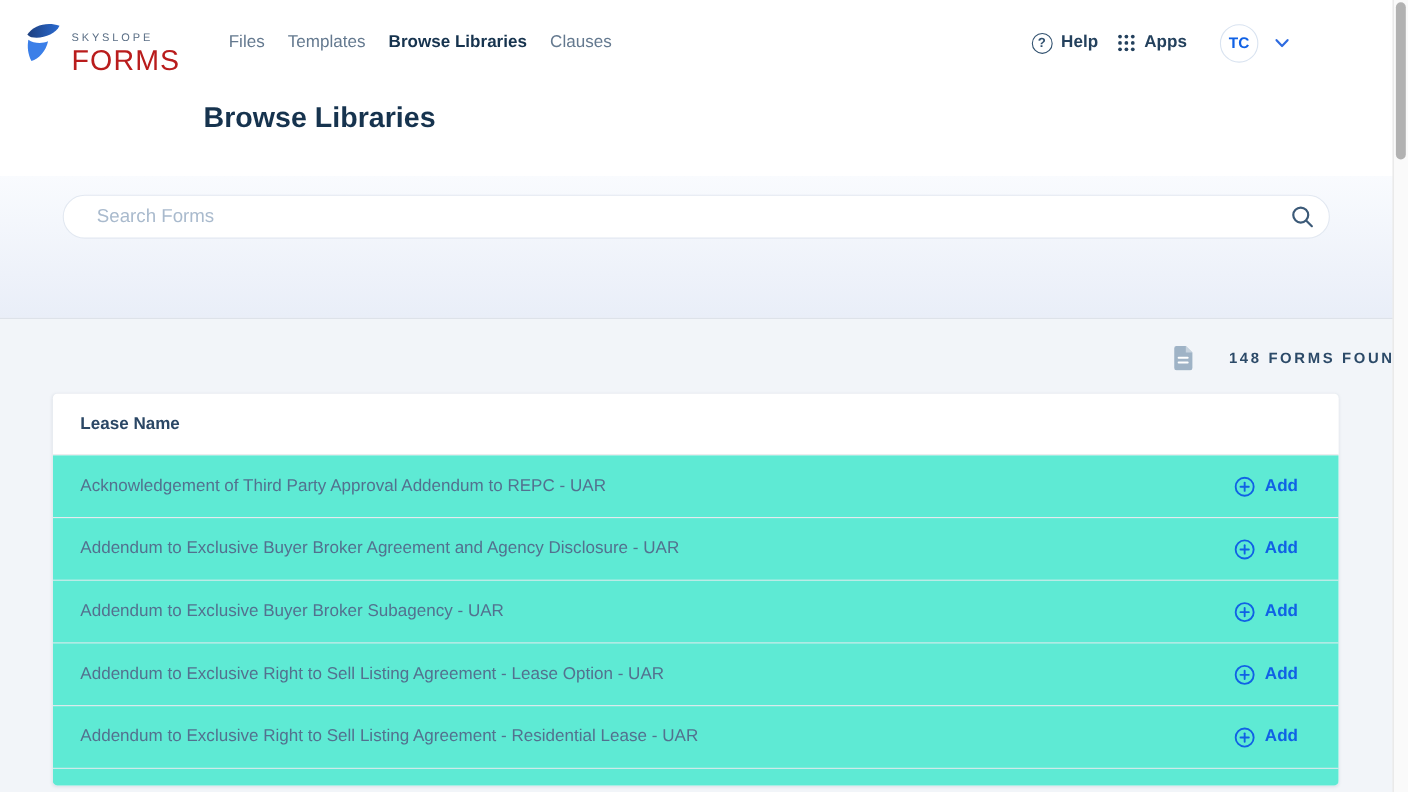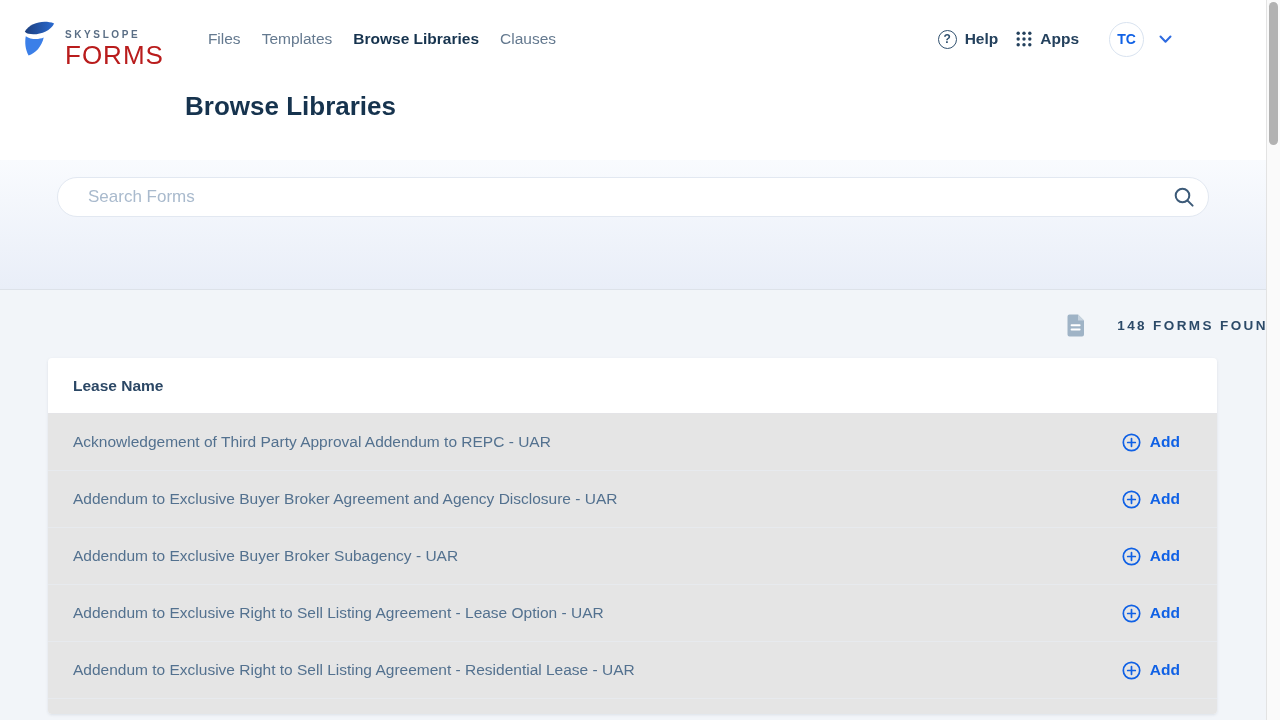--- a/index.html
+++ b/index.html
@@ -5,21 +5,21 @@
   * { margin:0; padding:0; box-sizing:border-box; }
   html,body { width:1280px; height:720px; overflow:hidden; }
   body { font-family:"Liberation Sans", sans-serif; background:#f2f5f9; }
   .app { position:relative; width:1280px; height:720px; }
 
   
   .header { height:160px; background:#ffffff; position:relative; }
   .topbar { height:78px; display:flex; align-items:center; padding-left:22px; }
   .logo { display:flex; align-items:center; gap:9px; cursor:pointer; }
   .logo-text { display:flex; flex-direction:column; line-height:1; }
-  .logo-top { font-size:10px; letter-spacing:2.6px; font-weight:bold; color:#5a6e85; margin-bottom:2px;margin-top:20px; }
+  .logo-top { font-size:10px; letter-spacing:2.6px; font-weight:normal; color:#5a6e85; margin-bottom:2px;margin-top:20px; }
   .logo-bottom { font-size:26px; letter-spacing:1px; font-weight:normal; color:#b91c1c; }
   .nav { margin-left:42px; display:flex; gap:17px; font-size:15.5px; color:#64798f; }
   .nav-item { cursor:pointer; padding:4px 2px; }
   .nav-item.active { color:#16334e; font-weight:bold; }
   .header-right { margin-left:auto; margin-right:108px; display:flex; align-items:center; }
   .hr-group { display:flex; align-items:center; gap:8px; cursor:pointer; color:#24415d; font-weight:bold; font-size:15.5px; }
   .help-circle { width:19px; height:19px; border:1.7px solid #31516f; border-radius:50%; display:flex; align-items:center; justify-content:center; font-size:12px; font-weight:bold; color:#31516f; }
   .apps-group { margin-left:18px; }
   .avatar { margin-left:30px; width:35px; height:35px; border:1px solid #d9e3f0; border-radius:50%; display:flex; align-items:center; justify-content:center; color:#1061e5; font-weight:bold; font-size:14px; background:#fff; cursor:pointer; }
   .avatar-chevron { margin-left:15px; cursor:pointer; display:flex; align-items:center; }
@@ -36,21 +36,21 @@
   .lib-select { margin-left:11px; display:flex; align-items:center; gap:9px; cursor:pointer; }
   .lib-label { font-weight:bold; color:#22405e; }
   .caret { font-size:13px; color:#8a9bb0; line-height:1; }
 
   
   .results { padding-top:24px; }
   .found-row { display:flex; align-items:center; margin-left:60px; gap:32px;justify-content:flex-end; }
   .found-text { font-size:13.5px; font-weight:bold; letter-spacing:2.4px; color:#2c4a68; }
   .card { margin:21px 0 0 48px; width:1169px; height:356px; background:#fff; border-radius:4px; box-shadow:0 1px 3px rgba(30,50,80,0.10); overflow:hidden; }
   .thead { height:56px; display:flex; align-items:center; padding-left:25px; font-weight:bold; font-size:15.5px; color:#2b4765; border-bottom:1px solid #e4e4e7; }
-  .trow { height:57px; display:flex; align-items:center; justify-content:space-between; padding:0 37px 0 25px; border-bottom:1px solid #e7eaee; font-size:15.5px; color:#53718f; background:#e5e5e5; }
+  .trow { height:57px; display:flex; align-items:center; justify-content:space-between; padding:0 37px 0 25px; border-bottom:1px solid #e7eaee; font-size:15.5px; color:#53718f; background:#5eead4; }
   .add-btn { display:flex; align-items:center; gap:9px; background:none; border:none; color:#1061e5; font-weight:bold; font-size:15.5px; font-family:"Liberation Sans", sans-serif; cursor:pointer; }
 
   
   .scroll-track { position:absolute; right:0; top:0; width:14px; height:720px; background:#fafafa; border-left:1px solid #e3e3e3; z-index:60; }
   .scroll-thumb { position:absolute; top:2px; left:2px; width:9px; height:143px; background:#b2b2b2; border-radius:5px; cursor:pointer; }
 </style>
 </head>
 <body>
 
 <div class="app">

